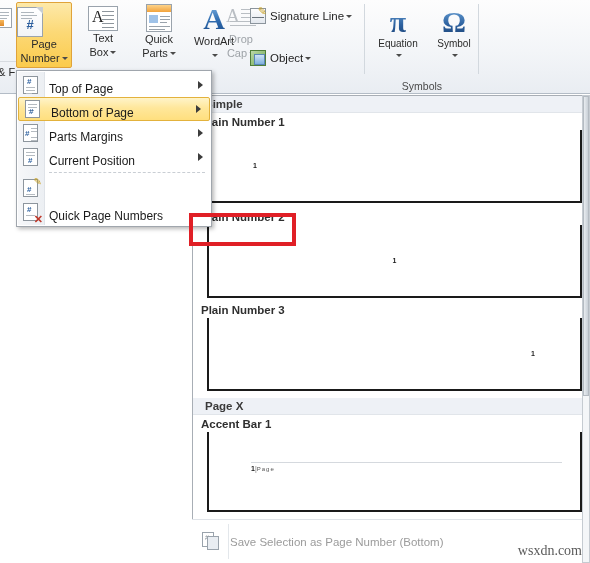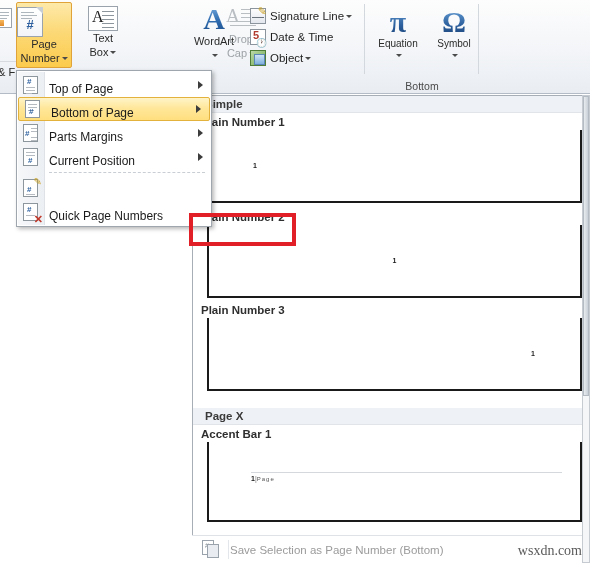--- a/index.html
+++ b/index.html
@@ -233,21 +233,21 @@
   }
   .accentnum {
     position: absolute; left: 42px; top: 33px; font-size: 7px; color: #1a1a1a;
     white-space: nowrap; font-weight: bold;
   }
   .accentnum .sep { color: #777; font-weight: normal; }
   .accentnum .pg { font-weight: normal; letter-spacing: 1px; color: #555; font-size: 6px; }
 
   
   .gal-footer {
-    position: absolute; left: 192px; bottom: 0; width: 398px; height: 28px;
+    position: absolute; left: 192px; bottom: 0; width: 398px; height: 44px;
     background: #ffffff; border-top: 1px solid #dfe3e8;
     display: flex; align-items: center; z-index: 11;
   }
   .gf-icon {
     width: 20px; height: 20px; margin: 0 8px 0 10px; position: relative; flex: 0 0 auto;
   }
   .gf-icon .p1 { position: absolute; left: 0; top: 0; width: 12px; height: 15px;
     background: #fff; border: 1px solid #9aa3ac; }
   .gf-icon .p1 .h { position: absolute; left: 2px; top: 1px; font-size: 7px; color: #8a9199; }
   .gf-icon .p2 { position: absolute; left: 5px; top: 4px; width: 12px; height: 14px;
@@ -322,20 +322,35 @@
           <div class="ln" style="top:8px;"></div>
           <div class="ln" style="top:12px;"></div>
           <div class="ln" style="top:16px;"></div>
           <div class="ln" style="top:20px;"></div>
         </div>
       </div>
       <div class="lbl">Text</div>
       <div class="lbl"><span>Box</span><span class="arrow-dn"></span></div>
     </div>
 
+    <div class="bigbtn" style="left:134px; top:4px; width:50px;">
+      <div class="ico" style="width:26px;">
+        <div class="qpicon">
+          <div class="bar"></div>
+          <div class="bl" style="top:10px;"></div>
+          <div class="ln" style="left:13px; top:11px; width:10px;"></div>
+          <div class="ln" style="left:13px; top:14px; width:10px;"></div>
+          <div class="ln" style="left:13px; top:17px; width:7px;"></div>
+          <div class="ln" style="left:2px; top:21px; width:21px;"></div>
+          <div class="ln" style="left:2px; top:24px; width:16px;"></div>
+        </div>
+      </div>
+      <div class="lbl">Quick</div>
+      <div class="lbl"><span>Parts</span><span class="arrow-dn"></span></div>
+    </div>
 
     <div class="bigbtn" style="left:188px; top:4px; width:52px;">
       <div class="ico" style="width:28px;">
         <div class="waicon">A</div>
       </div>
       <div class="lbl">WordArt</div>
       <div class="lbl"><span class="arrow-dn"></span></div>
     </div>
 
     <div class="bigbtn disabled" style="left:218px; top:6px; width:46px;">
@@ -351,33 +366,29 @@
       </div>
       <div class="lbl">Drop</div>
       <div class="lbl"><span>Cap</span><span class="arrow-dn dis"></span></div>
     </div>
 
     <div class="smallbtn" style="left:250px; top:6px;">
       <span class="sico sig-ico"></span>
       <span>Signature Line</span>
       <span class="arrow-dn"></span>
     </div>
-    <div class="smallbtn" style="left:250px; top:27px;">
-      <span class="sico dt-ico"></span>
-      <span>Date &amp; Time</span>
-    </div>
     <div class="smallbtn" style="left:250px; top:48px;">
       <span class="sico obj-ico"></span>
       <span>Object</span>
       <span class="arrow-dn"></span>
     </div>
 
     <div class="grp-sep" style="left:364px;"></div>
     <div class="rib-group" style="left:366px; width:112px;">
-      <div class="grp-label">Bottom</div>
+      <div class="grp-label">Symbols</div>
     </div>
     <div class="grp-sep" style="left:478px;"></div>
 
     <div class="symbtn" style="left:368px; top:6px;">
       <div class="symglyph">π</div>
       <div class="symlbl">Equation</div>
       <div class="symlbl symarrow"><span class="arrow-dn"></span></div>
     </div>
     <div class="symbtn" style="left:424px; top:6px;">
       <div class="symglyph">Ω</div>
@@ -485,21 +496,21 @@
       </div>
     </div>
 
     <div>
       <div class="item-title" style="padding-top:6px;">Plain Number 3</div>
       <div class="preview">
         <span class="pnum right">1</span>
       </div>
     </div>
 
-    <div class="sec-header" style="margin-top:17px;align-items:center;">
+    <div class="sec-header" style="margin-top:7px;align-items:center;">
       <span>Page X</span>
     </div>
 
     <div>
       <div class="item-title">Accent Bar 1</div>
       <div class="preview" style="height:80px;">
         <span class="accentline"></span>
         <span class="accentnum"><span>1</span><span class="sep">|</span><span class="pg">Page</span></span>
       </div>
     </div>

